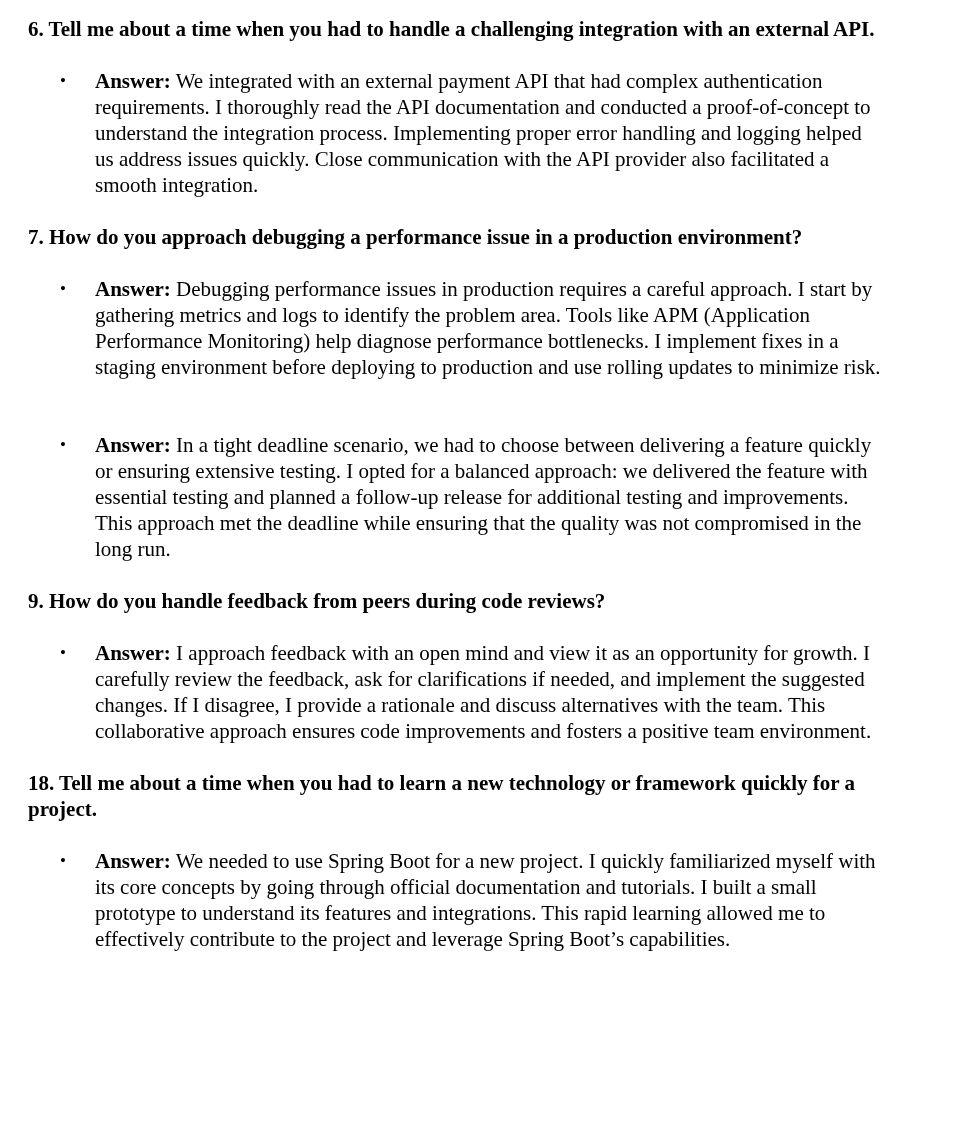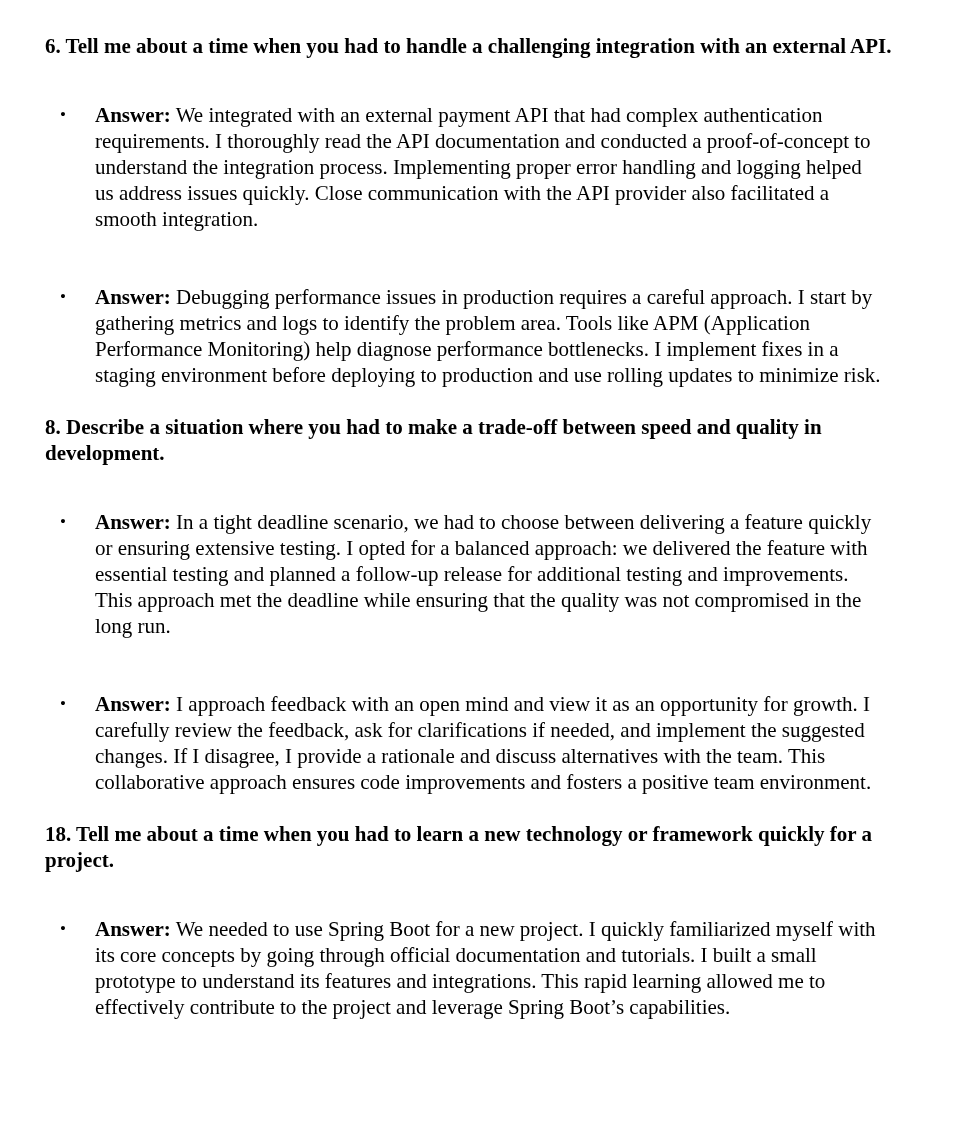--- a/index.html
+++ b/index.html
@@ -4,21 +4,21 @@
 <style>
   html, body { margin: 0; padding: 0; background: #ffffff; }
   body {
     width: 965px; height: 1129px; overflow: hidden;
     font-family: "Liberation Serif", "DejaVu Serif", serif;
     color: #000000;
   }
   .doc { position: relative; padding: 16px 0 0 28px; }
   .question {
     font-weight: bold; font-size: 21px; line-height: 26px;
-    margin: 17px; width: 860px;
+    margin: 0; width: 860px;
   }
   .answer-list { margin: 0; padding: 0; list-style: none; }
   .answer-item { position: relative; padding-left: 67px; width: 790px;
     font-size: 21px; line-height: 26px; }
   .bullet { position: absolute; left: 32px; top: 0; font-size: 17px; }
   .answer-label { font-weight: bold; text-align: center; }
   .block { margin-bottom: 26px; }
   .gap { height: 26px; }
 </style>
 </head>
@@ -31,41 +31,42 @@
     <div class="gap"></div>
     <ul class="answer-list">
       <li class="answer-item">
         <span class="bullet">•</span>
         <span class="answer-label">Answer:</span><span> We integrated with an external payment API that had complex authentication requirements. I thoroughly read the API documentation and conducted a proof-of-concept to understand the integration process. Implementing proper error handling and logging helped us address issues quickly. Close communication with the API provider also facilitated a smooth integration.</span>
       </li>
     </ul>
   </div>
 
   <div class="block">
+    <p class="question">7. How do you approach debugging a performance issue in a production environment?</p>
     <div class="gap"></div>
     <ul class="answer-list">
       <li class="answer-item">
         <span class="bullet">•</span>
         <span class="answer-label">Answer:</span><span> Debugging performance issues in production requires a careful approach. I start by gathering metrics and logs to identify the problem area. Tools like APM (Application Performance Monitoring) help diagnose performance bottlenecks. I implement fixes in a staging environment before deploying to production and use rolling updates to minimize risk.</span>
       </li>
     </ul>
   </div>
 
   <div class="block">
-    <p class="question">8. Describe a situation where you had to make a trade-off between speed and quality in development.</p>
     <div class="gap"></div>
     <ul class="answer-list">
       <li class="answer-item">
         <span class="bullet">•</span>
         <span class="answer-label">Answer:</span><span> In a tight deadline scenario, we had to choose between delivering a feature quickly or ensuring extensive testing. I opted for a balanced approach: we delivered the feature with essential testing and planned a follow-up release for additional testing and improvements. This approach met the deadline while ensuring that the quality was not compromised in the long run.</span>
       </li>
     </ul>
   </div>
 
   <div class="block">
+    <p class="question">9. How do you handle feedback from peers during code reviews?</p>
     <div class="gap"></div>
     <ul class="answer-list">
       <li class="answer-item">
         <span class="bullet">•</span>
         <span class="answer-label">Answer:</span><span> I approach feedback with an open mind and view it as an opportunity for growth. I carefully review the feedback, ask for clarifications if needed, and implement the suggested changes. If I disagree, I provide a rationale and discuss alternatives with the team. This collaborative approach ensures code improvements and fosters a positive team environment.</span>
       </li>
     </ul>
   </div>
 
   <div class="block">

